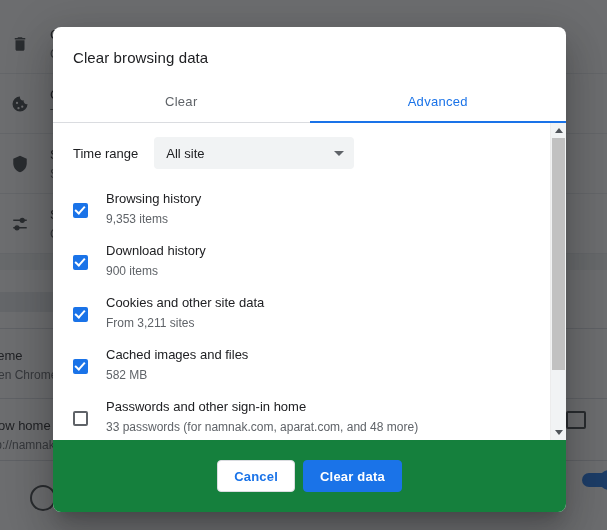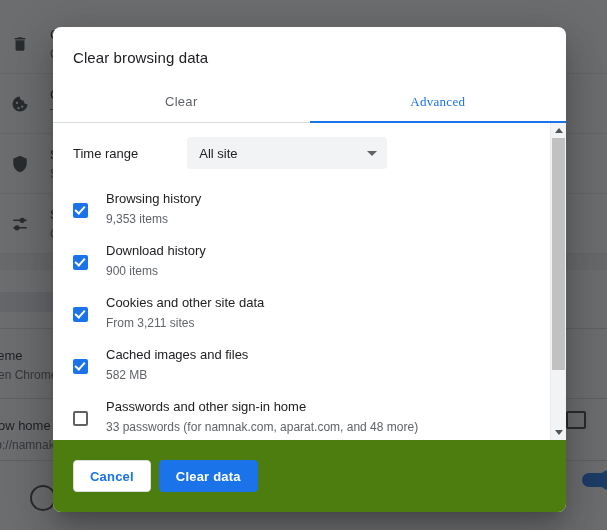--- a/index.html
+++ b/index.html
@@ -152,21 +152,21 @@
     display: flex;
     align-items: center;
     justify-content: center;
     font-size: 13px;
     color: #5f6368;
     cursor: pointer;
     user-select: none;
     position: relative;
     letter-spacing: .3px;
   }
-  .tab.active { color: #1a73e8; font-family: Liberation Serif, serif; }
+  .tab.active { color: #1a73e8; }
   .tab.active::after {
     content: "";
     position: absolute;
     left: 0; right: 0; bottom: -1px;
     height: 2px;
     background: #1a73e8;
   }
 
   
   #dialog-body-wrap {
@@ -179,21 +179,20 @@
     inset: 0;
     padding: 0 0 0 0;
     overflow: hidden;
   }
 
   
   #time-range-row {
     display: flex;
     align-items: center;
     padding: 14px 20px 6px 20px;
-    gap: 33px;
   }
   #time-range-label {
     font-size: 13px;
     color: #202124;
     margin-right: 16px;
     white-space: nowrap;
   }
   #time-range-select {
     width: 200px;
     height: 32px;
@@ -305,23 +304,23 @@
     background: #c1c1c1;
     cursor: pointer;
   }
 
   
   #dialog-footer {
     flex: none;
     height: 72px;
     display: flex;
     align-items: center;
-    justify-content: flex-start;
+    justify-content: center;
     padding: 0 20px;
-    background: #4d7c0f;
+    background: #15803d;
   }
   .btn {
     height: 32px;
     border-radius: 4px;
     font-size: 13px;
     font-weight: bold;
     display: flex;
     align-items: center;
     justify-content: center;
     cursor: pointer;

